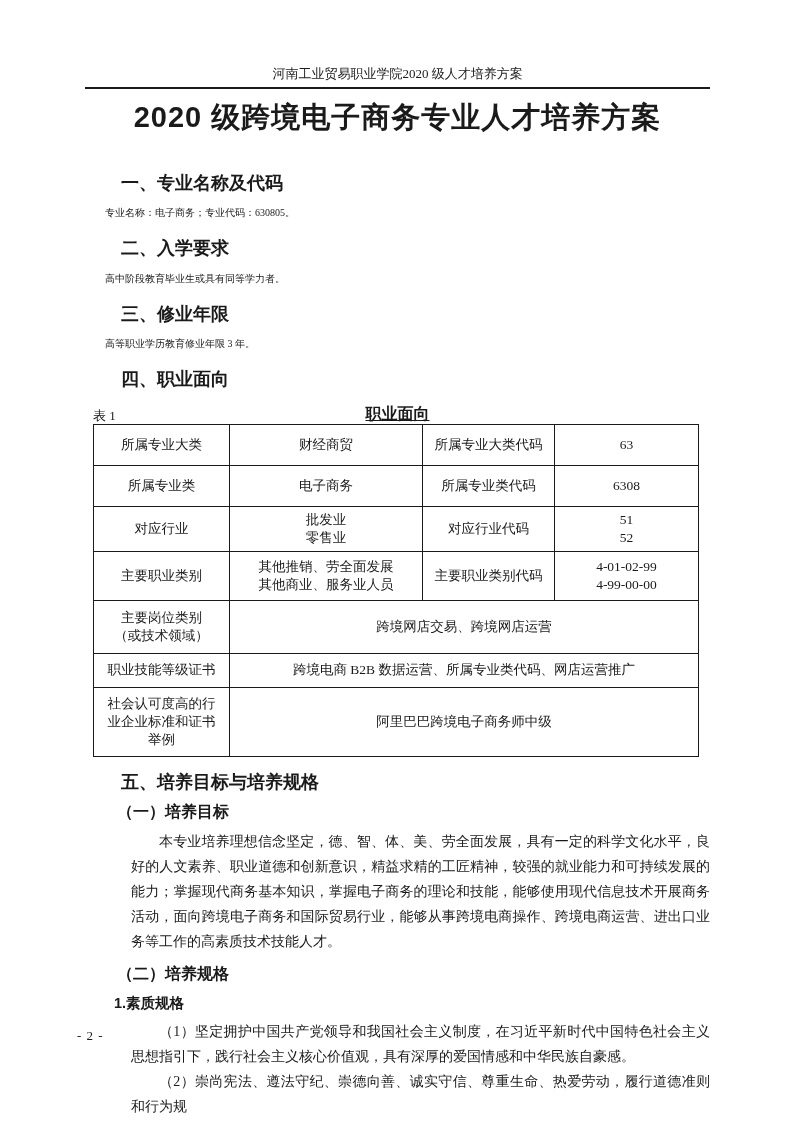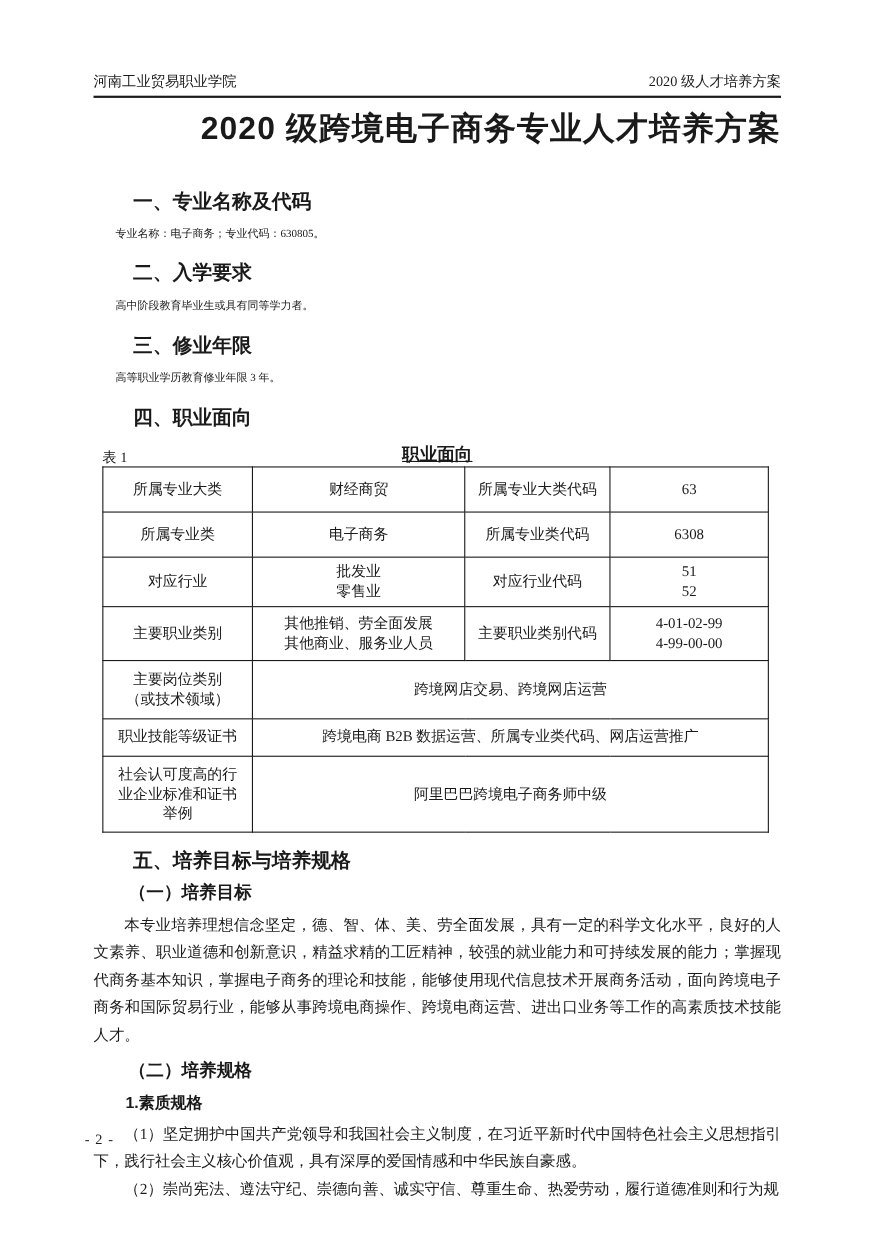--- a/index.html
+++ b/index.html
@@ -6,28 +6,28 @@
   .page{
     position:relative;
     width:793px;height:1122px;
     background:#ffffff;
     color:#1a1a1a;
     font-family:"Liberation Serif", serif;
     overflow:hidden;
   }
   .content{margin:0 83px 0 85px;}
   .doc-header{
-    display:flex;justify-content:space-between;align-items:flex-end;
+    display:flex;justify-content:center;align-items:flex-end;
     padding-top:66px;padding-bottom:5px;
     border-bottom:2px solid #1a1a1a;
     font-size:13px;line-height:1.2;
   }
   .doc-title{
     margin-top:12px;
-    text-align:right;
+    text-align:center;
     font-family:"Liberation Sans", sans-serif;
     font-weight:bold;
     font-size:29px;line-height:1.15;
     letter-spacing:1px;
   }
   .doc-subtitle{
     margin-top:20px;
     text-align:center;
     font-family:"Liberation Sans", sans-serif;
     font-weight:bold;
@@ -59,20 +59,21 @@
   .body-line{
     margin-top:5px;
     font-size:10px;line-height:25px;
     text-indent:2em;
   }
   .para{
     margin-top:6px;
     font-size:14px;line-height:25px;
     text-indent:2em;
     text-align:justify;
+    margin-left:46px;
   }
   .table-caption{
     position:relative;
     margin-top:12px;
     height:20px;
     text-align:center;
     text-decoration:underline;
   }
   .table-caption .cap-label{
     position:absolute;left:8px;top:3px;

